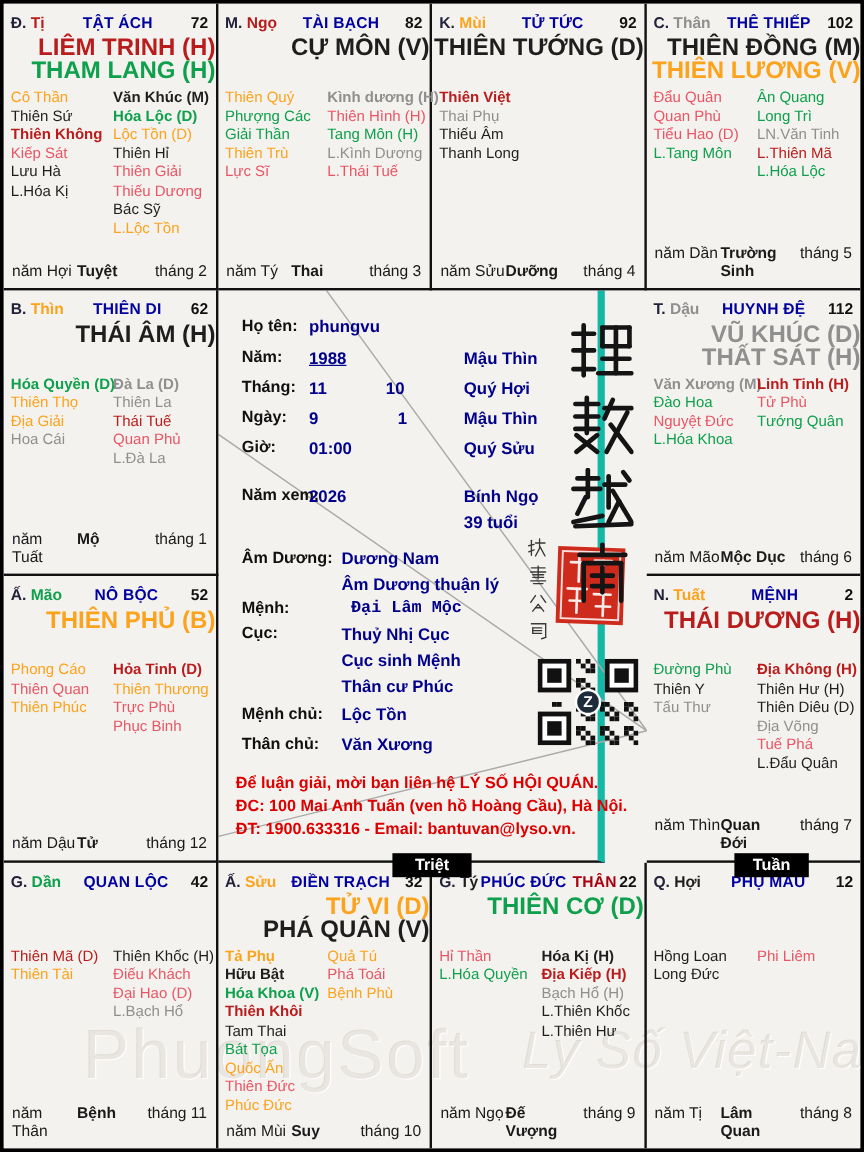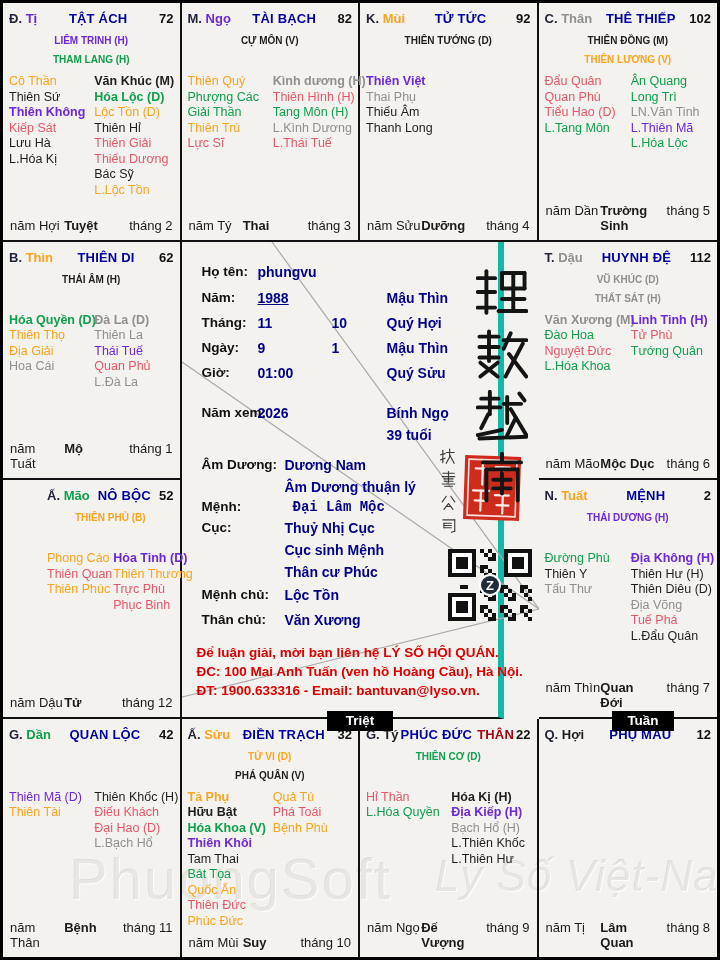--- a/index.html
+++ b/index.html
@@ -11,30 +11,30 @@
   }
   
   .cell{position:absolute;width:178.5px;height:238.5px;box-sizing:border-box;z-index:2;background:transparent;}
   .cell.bR{border-right:2px solid #111;}
   .cell.bB{border-bottom:2px solid #111;}
   .hdr{display:flex;align-items:baseline;padding:8px 6px 0 6px;font-size:13px;font-weight:bold;white-space:nowrap;}
   .canchi{color:#22223a;}
   .palace{flex:1;text-align:center;color:#0000a0;letter-spacing:0.2px;}
   .palace .p2{color:#aa0011;margin-left:5px;}
   .num{color:#111;}
-  .mains{height:40px;margin-top:5px;text-align:center;font-weight:bold;font-size:10px;line-height:19px;white-space:nowrap;}
+  .mains{height:40px;margin-top:5px;text-align:right;font-weight:bold;font-size:20px;line-height:19px;white-space:nowrap;}
   .cols{display:flex;margin-top:3px;padding-left:6px;font-size:12.5px;line-height:15.5px;white-space:nowrap;}
   .cols .col{flex:1;min-width:0;}
   .star.b{font-weight:bold;}
   .ftr{position:absolute;left:0;right:0;bottom:7px;display:flex;padding:0 7px;font-size:13px;color:#1a1a1a;}
   .ftr .fy{flex:1;text-align:left;}
   .ftr .fp{flex:1;text-align:left;font-weight:bold;}
   .ftr .fm{flex:1;text-align:right;}
   
-  .c-red{color:#6d28d9;}
+  .c-red{color:#b91c1c;}
   .c-pink{color:#e85666;}
   .c-orange{color:#fba31d;}
   .c-green{color:#0ea04c;}
   .c-gray{color:#8f8f8f;}
   .c-black{color:#1e1e1e;}
   
   #center{position:absolute;left:178.5px;top:238.5px;width:322px;height:477px;box-sizing:border-box;
     border-right:6px solid #14b8a6;border-bottom:2px solid #111;z-index:2;}
   #aspects{position:absolute;left:0;top:0;z-index:0;}
   .info-row{position:absolute;font-size:14px;white-space:nowrap;}
@@ -74,21 +74,21 @@
           <span class="val" style="left: 56px;">phungvu</span>
         </div>
         <div class="info-row" style="left: 20px; top: 48px; width: 330px;">
           <span class="lbl">Năm:</span>
           <span class="val" style="left: 56px; text-decoration: underline;">1988</span>
           <span class="val" style="left: 185px;">Mậu Thìn</span>
         </div>
         <div class="info-row" style="left: 20px; top: 73px; width: 330px;">
           <span class="lbl">Tháng:</span>
           <span class="val" style="left: 56px;">11</span>
-          <span class="val" style="left: 130px; text-align: right;">10</span>
+          <span class="val" style="left: 120px; text-align: right;">10</span>
           <span class="val" style="left: 185px;">Quý Hợi</span>
         </div>
         <div class="info-row" style="left: 20px; top: 98px; width: 330px;">
           <span class="lbl">Ngày:</span>
           <span class="val" style="left: 56px;">9</span>
           <span class="val" style="left: 130px;">1</span>
           <span class="val" style="left: 185px;">Mậu Thìn</span>
         </div>
         <div class="info-row" style="left: 20px; top: 123px; width: 330px;">
           <span class="lbl">Giờ:</span>
@@ -485,21 +485,21 @@
             <div class="star c-pink">Tử Phù</div>
             <div class="star c-green">Tướng Quân</div>
           </div>
         </div>
         <div class="ftr">
           <span class="fy">năm Mão</span>
           <span class="fp">Mộc Dục</span>
           <span class="fm">tháng 6</span>
         </div>
       </section>
-      <section class="cell bR bB" style="left: 0px; top: 477px; padding-left: 38px;">
+      <section class="cell bR bB" style="left: 0px; top: 477px;">
         <div class="hdr">
           <span class="canchi"><span>Ấ. </span><span class="c-green">Mão</span></span>
           <span class="palace"><span>NÔ BỘC</span></span>
           <span class="num">52</span>
         </div>
         <div class="mains">
           <div class="c-orange">THIÊN PHỦ (B)</div>
         </div>
         <div class="cols">
           <div class="col">
@@ -637,20 +637,29 @@
           <span class="fm">tháng 9</span>
         </div>
       </section>
       <section class="cell" style="left: 535.5px; top: 715.5px;">
         <div class="hdr">
           <span class="canchi"><span>Q. </span><span class="c-black">Hợi</span></span>
           <span class="palace"><span>PHỤ MẪU</span></span>
           <span class="num">12</span>
         </div>
         <div class="mains"></div>
+        <div class="cols">
+          <div class="col">
+            <div class="star c-black">Hồng Loan</div>
+            <div class="star c-black">Long Đức</div>
+          </div>
+          <div class="col">
+            <div class="star c-pink">Phi Liêm</div>
+          </div>
+        </div>
         <div class="ftr">
           <span class="fy">năm Tị</span>
           <span class="fp">Lâm Quan</span>
           <span class="fm">tháng 8</span>
         </div>
       </section>
     </div>
 </div>
 
 </body></html>

